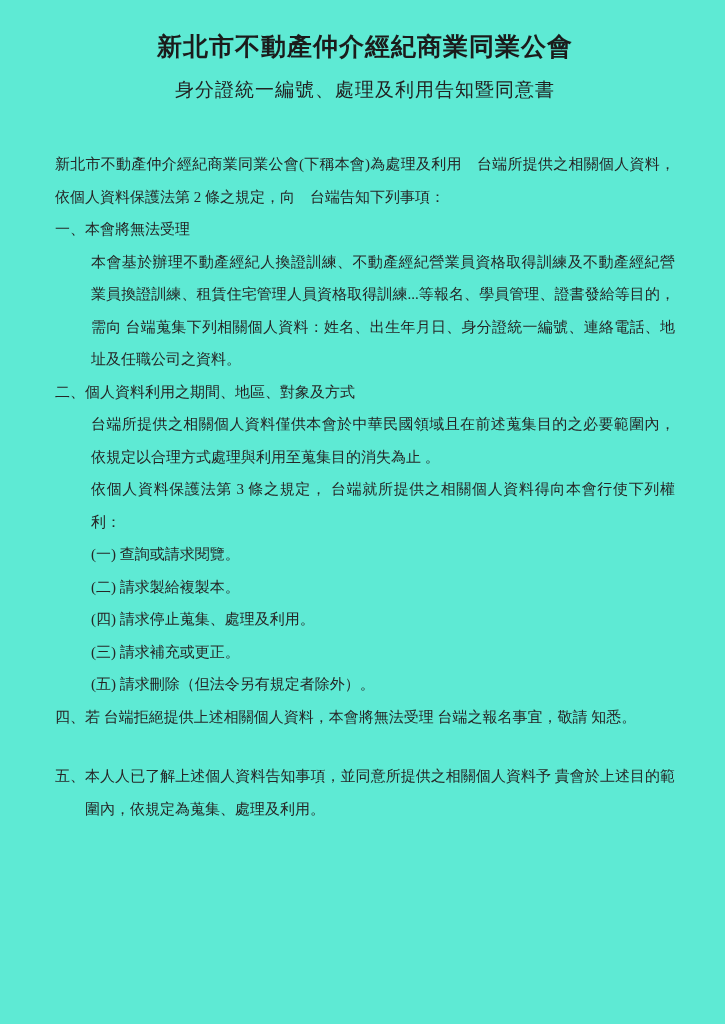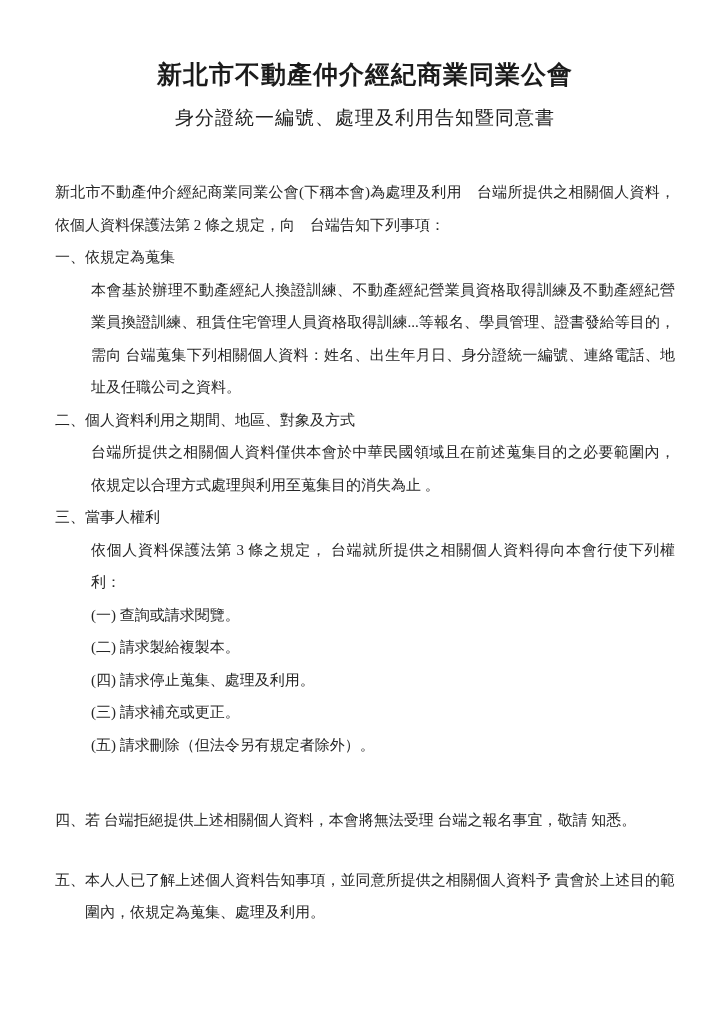--- a/index.html
+++ b/index.html
@@ -2,22 +2,22 @@
 <html lang="zh-Hant"><head>
 <meta charset="utf-8">
 <style>
   html, body { margin: 0; padding: 0; background: #e8e8e8; }
   .page {
     position: relative;
     width: 725px;
     height: 1024px;
     margin: 0 auto;
     box-sizing: border-box;
-    padding: 58px 50px 0 55px;
-    background: #ffffff;
+    padding: 30px 50px 0 55px;
+    background: #5eead4;
     font-family: "Liberation Serif", "DejaVu Serif", serif;
     color: #262626;
     font-size: 15px;
     line-height: 32.5px;
     overflow: hidden;
   }
   .title {
     margin: 0;
     font-size: 25px;
     line-height: 34px;
@@ -44,21 +44,20 @@
   .sec-body {
     margin-left: 36px;
     text-align: justify;
     text-justify: inter-character;
   }
   .sec-hang {
     padding-left: 30px;
     text-indent: -30px;
     text-align: justify;
     text-justify: inter-character;
-    margin-top: 43px;
   }
   .gap-top { margin-top: 27px; }
   .footer {
     position: relative;
     margin-top: 75px;
     height: 34px;
     font-size: 22px;
     line-height: 34px;
     color: #1e1e1e;
   }
@@ -82,31 +81,30 @@
 
 <div class="page">
 
   <h1 class="title">新北市不動產仲介經紀商業同業公會</h1>
 
   <div class="subtitle">身分證統一編號、處理及利用告知暨同意書</div>
 
   <p class="intro">新北市不動產仲介經紀商業同業公會(下稱本會)為處理及利用　台端所提供之相關個人資料，依個人資料保護法第 2 條之規定，向　台端告知下列事項：</p>
 
   <section>
-    <div class="sec-head">一、依規定為蒐集</div>
+    <div class="sec-head">一、本會將無法受理</div>
     <div class="sec-body">本會基於辦理不動產經紀人換證訓練、不動產經紀營業員資格取得訓練及不動產經紀營業員換證訓練、租賃住宅管理人員資格取得訓練...等報名、學員管理、證書發給等目的，需向 台端蒐集下列相關個人資料：姓名、出生年月日、身分證統一編號、連絡電話、地址及任職公司之資料。</div>
   </section>
 
   <section>
     <div class="sec-head">二、個人資料利用之期間、地區、對象及方式</div>
     <div class="sec-body">台端所提供之相關個人資料僅供本會於中華民國領域且在前述蒐集目的之必要範圍內，依規定以合理方式處理與利用至蒐集目的消失為止 。</div>
   </section>
 
   <section>
-    <div class="sec-head">三、當事人權利</div>
     <div class="sec-body">依個人資料保護法第 3 條之規定， 台端就所提供之相關個人資料得向本會行使下列權利：</div>
     <div class="sec-body">
       <div>(一) 查詢或請求閱覽。</div>
       <div>(二) 請求製給複製本。</div>
       <div>(四) 請求停止蒐集、處理及利用。</div>
       <div>(三) 請求補充或更正。</div>
       <div>(五) 請求刪除（但法令另有規定者除外）。</div>
     </div>
   </section>
 

